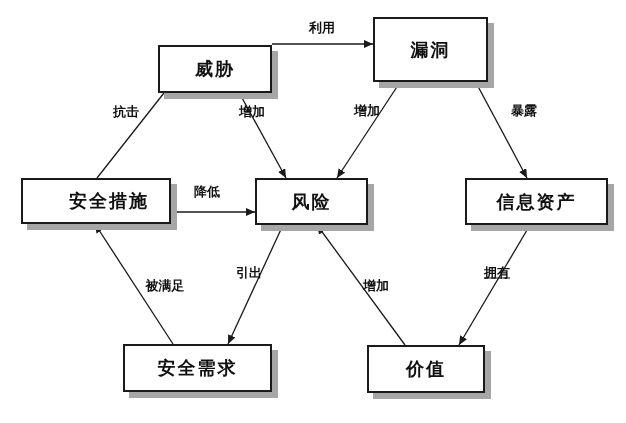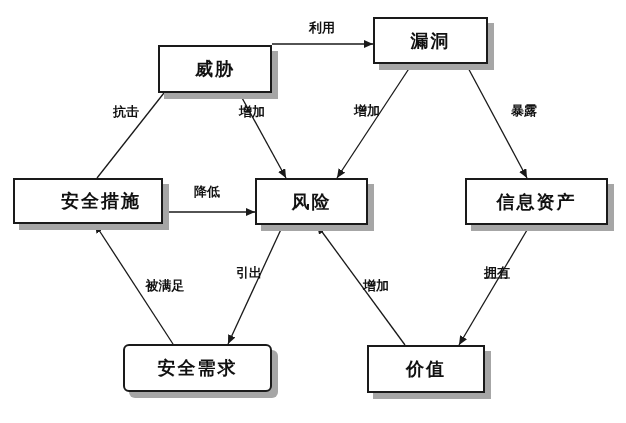--- a/index.html
+++ b/index.html
@@ -66,25 +66,25 @@
         <line x1="466" y1="64" x2="527" y2="178" stroke="#1a1a1a" stroke-width="1.3" marker-end="url(#arrowhead)"></line>
         <line x1="163" y1="212" x2="255" y2="212" stroke="#1a1a1a" stroke-width="1.3" marker-end="url(#arrowhead)"></line>
         <line x1="173" y1="344" x2="95" y2="224" stroke="#1a1a1a" stroke-width="1.3" marker-end="url(#arrowhead)"></line>
         <line x1="283" y1="225" x2="228" y2="344" stroke="#1a1a1a" stroke-width="1.3" marker-end="url(#arrowhead)"></line>
         <line x1="405" y1="345" x2="317" y2="225" stroke="#1a1a1a" stroke-width="1.3" marker-end="url(#arrowhead)"></line>
         <line x1="530" y1="225" x2="459" y2="345" stroke="#1a1a1a" stroke-width="1.3" marker-end="url(#arrowhead)"></line>
       </g>
   </svg>
 
 <div class="node" style="left: 158px; top: 17px; width: 114px; height: 48px; margin-top: 28px;">威胁</div>
-    <div class="node" style="left: 373px; top: 17px; width: 115px; height: 47px;">漏洞</div>
-    <div class="node" style="left: 13px; top: 178px; width: 150px; height: 46px; padding-left: 26px;">安全措施</div>
+    <div class="node" style="left: 373px; top: 17px; width: 115px; height: 65px;">漏洞</div>
+    <div class="node" style="left: 21px; top: 178px; width: 150px; height: 46px; padding-left: 26px;">安全措施</div>
     <div class="node" style="left: 255px; top: 178px; width: 113px; height: 47px;">风险</div>
     <div class="node" style="left: 465px; top: 178px; width: 143px; height: 47px;">信息资产</div>
-    <div class="node" style="left: 123px; top: 344px; width: 149px; height: 48px; border-radius: 6px;">安全需求</div>
+    <div class="node" style="left: 123px; top: 344px; width: 149px; height: 48px;">安全需求</div>
     <div class="node" style="left: 367px; top: 345px; width: 118px; height: 48px;">价值</div>
     <span class="edge-label" style="left: 322px; top: 27px;">利用</span>
     <span class="edge-label" style="left: 126px; top: 111px;">抗击</span>
     <span class="edge-label" style="left: 252px; top: 111px;">增加</span>
     <span class="edge-label" style="left: 367px; top: 110px;">增加</span>
     <span class="edge-label" style="left: 524px; top: 110px;">暴露</span>
     <span class="edge-label" style="left: 194px; top: 191px; padding-left: 26px;">降低</span>
     <span class="edge-label" style="left: 146px; top: 285px; margin-left: 19px;">被满足</span>
     <span class="edge-label" style="left: 249px; top: 272px;">引出</span>
     <span class="edge-label" style="left: 376px; top: 285px;">增加</span>

